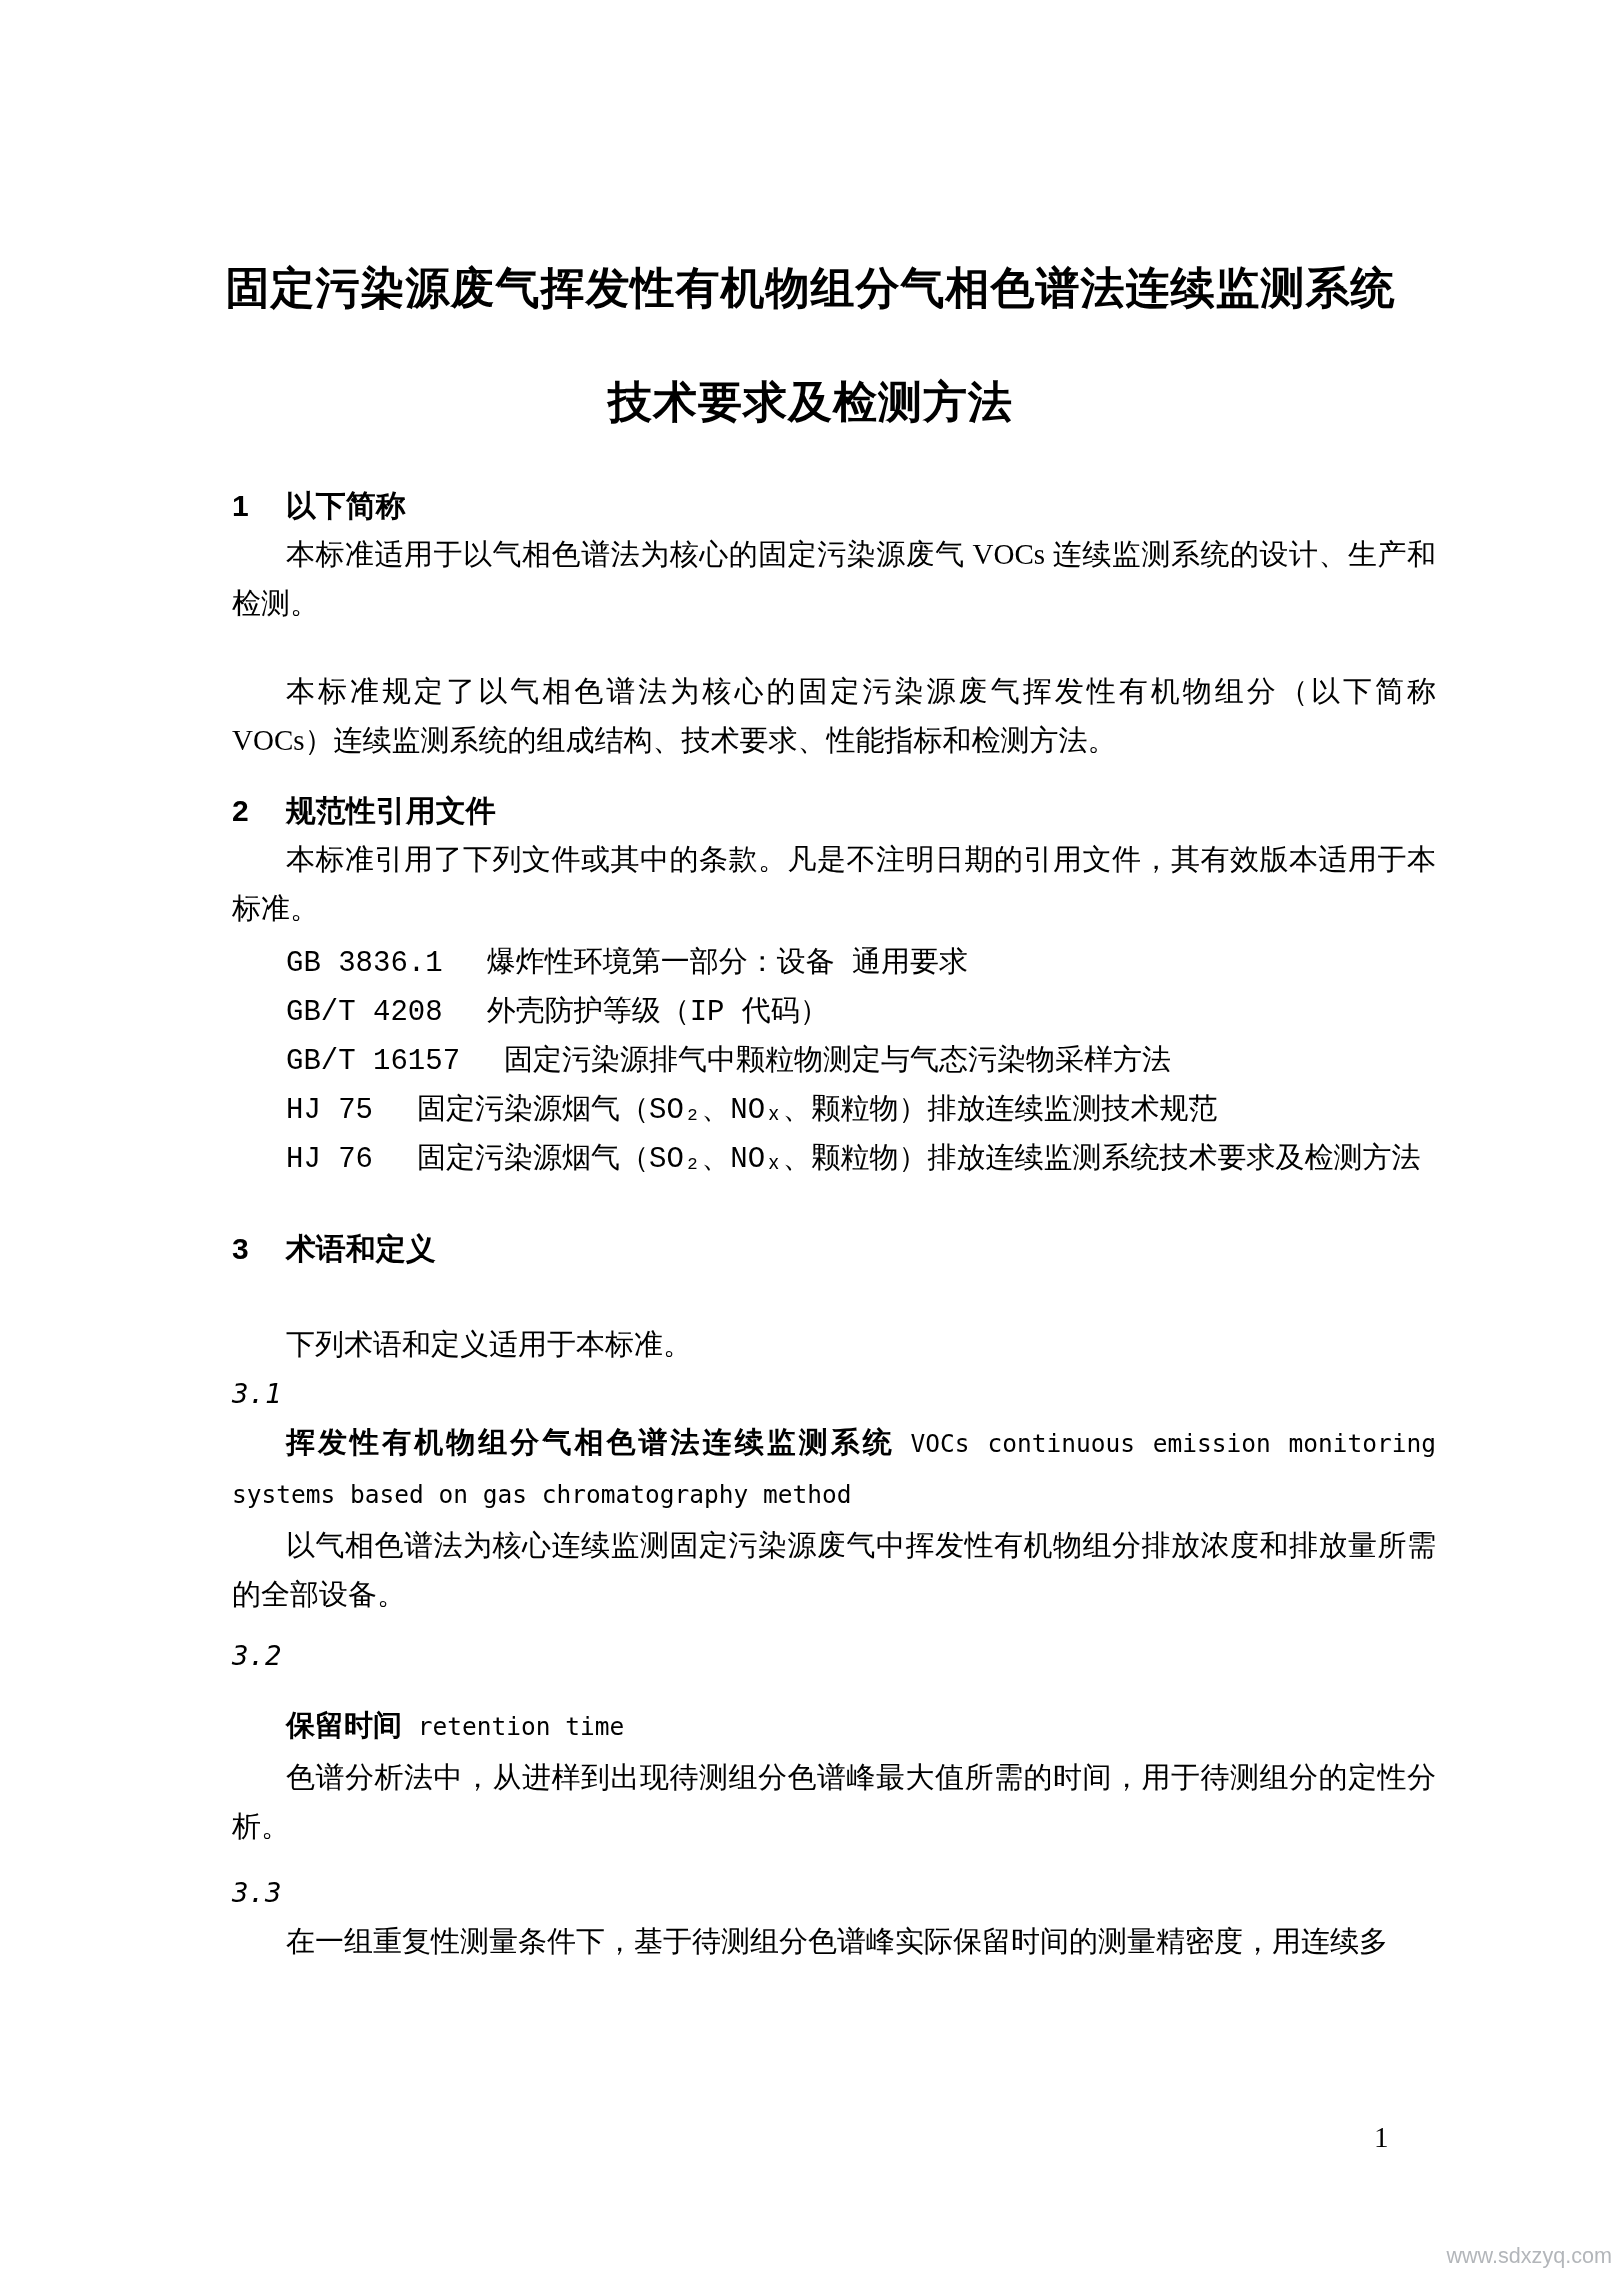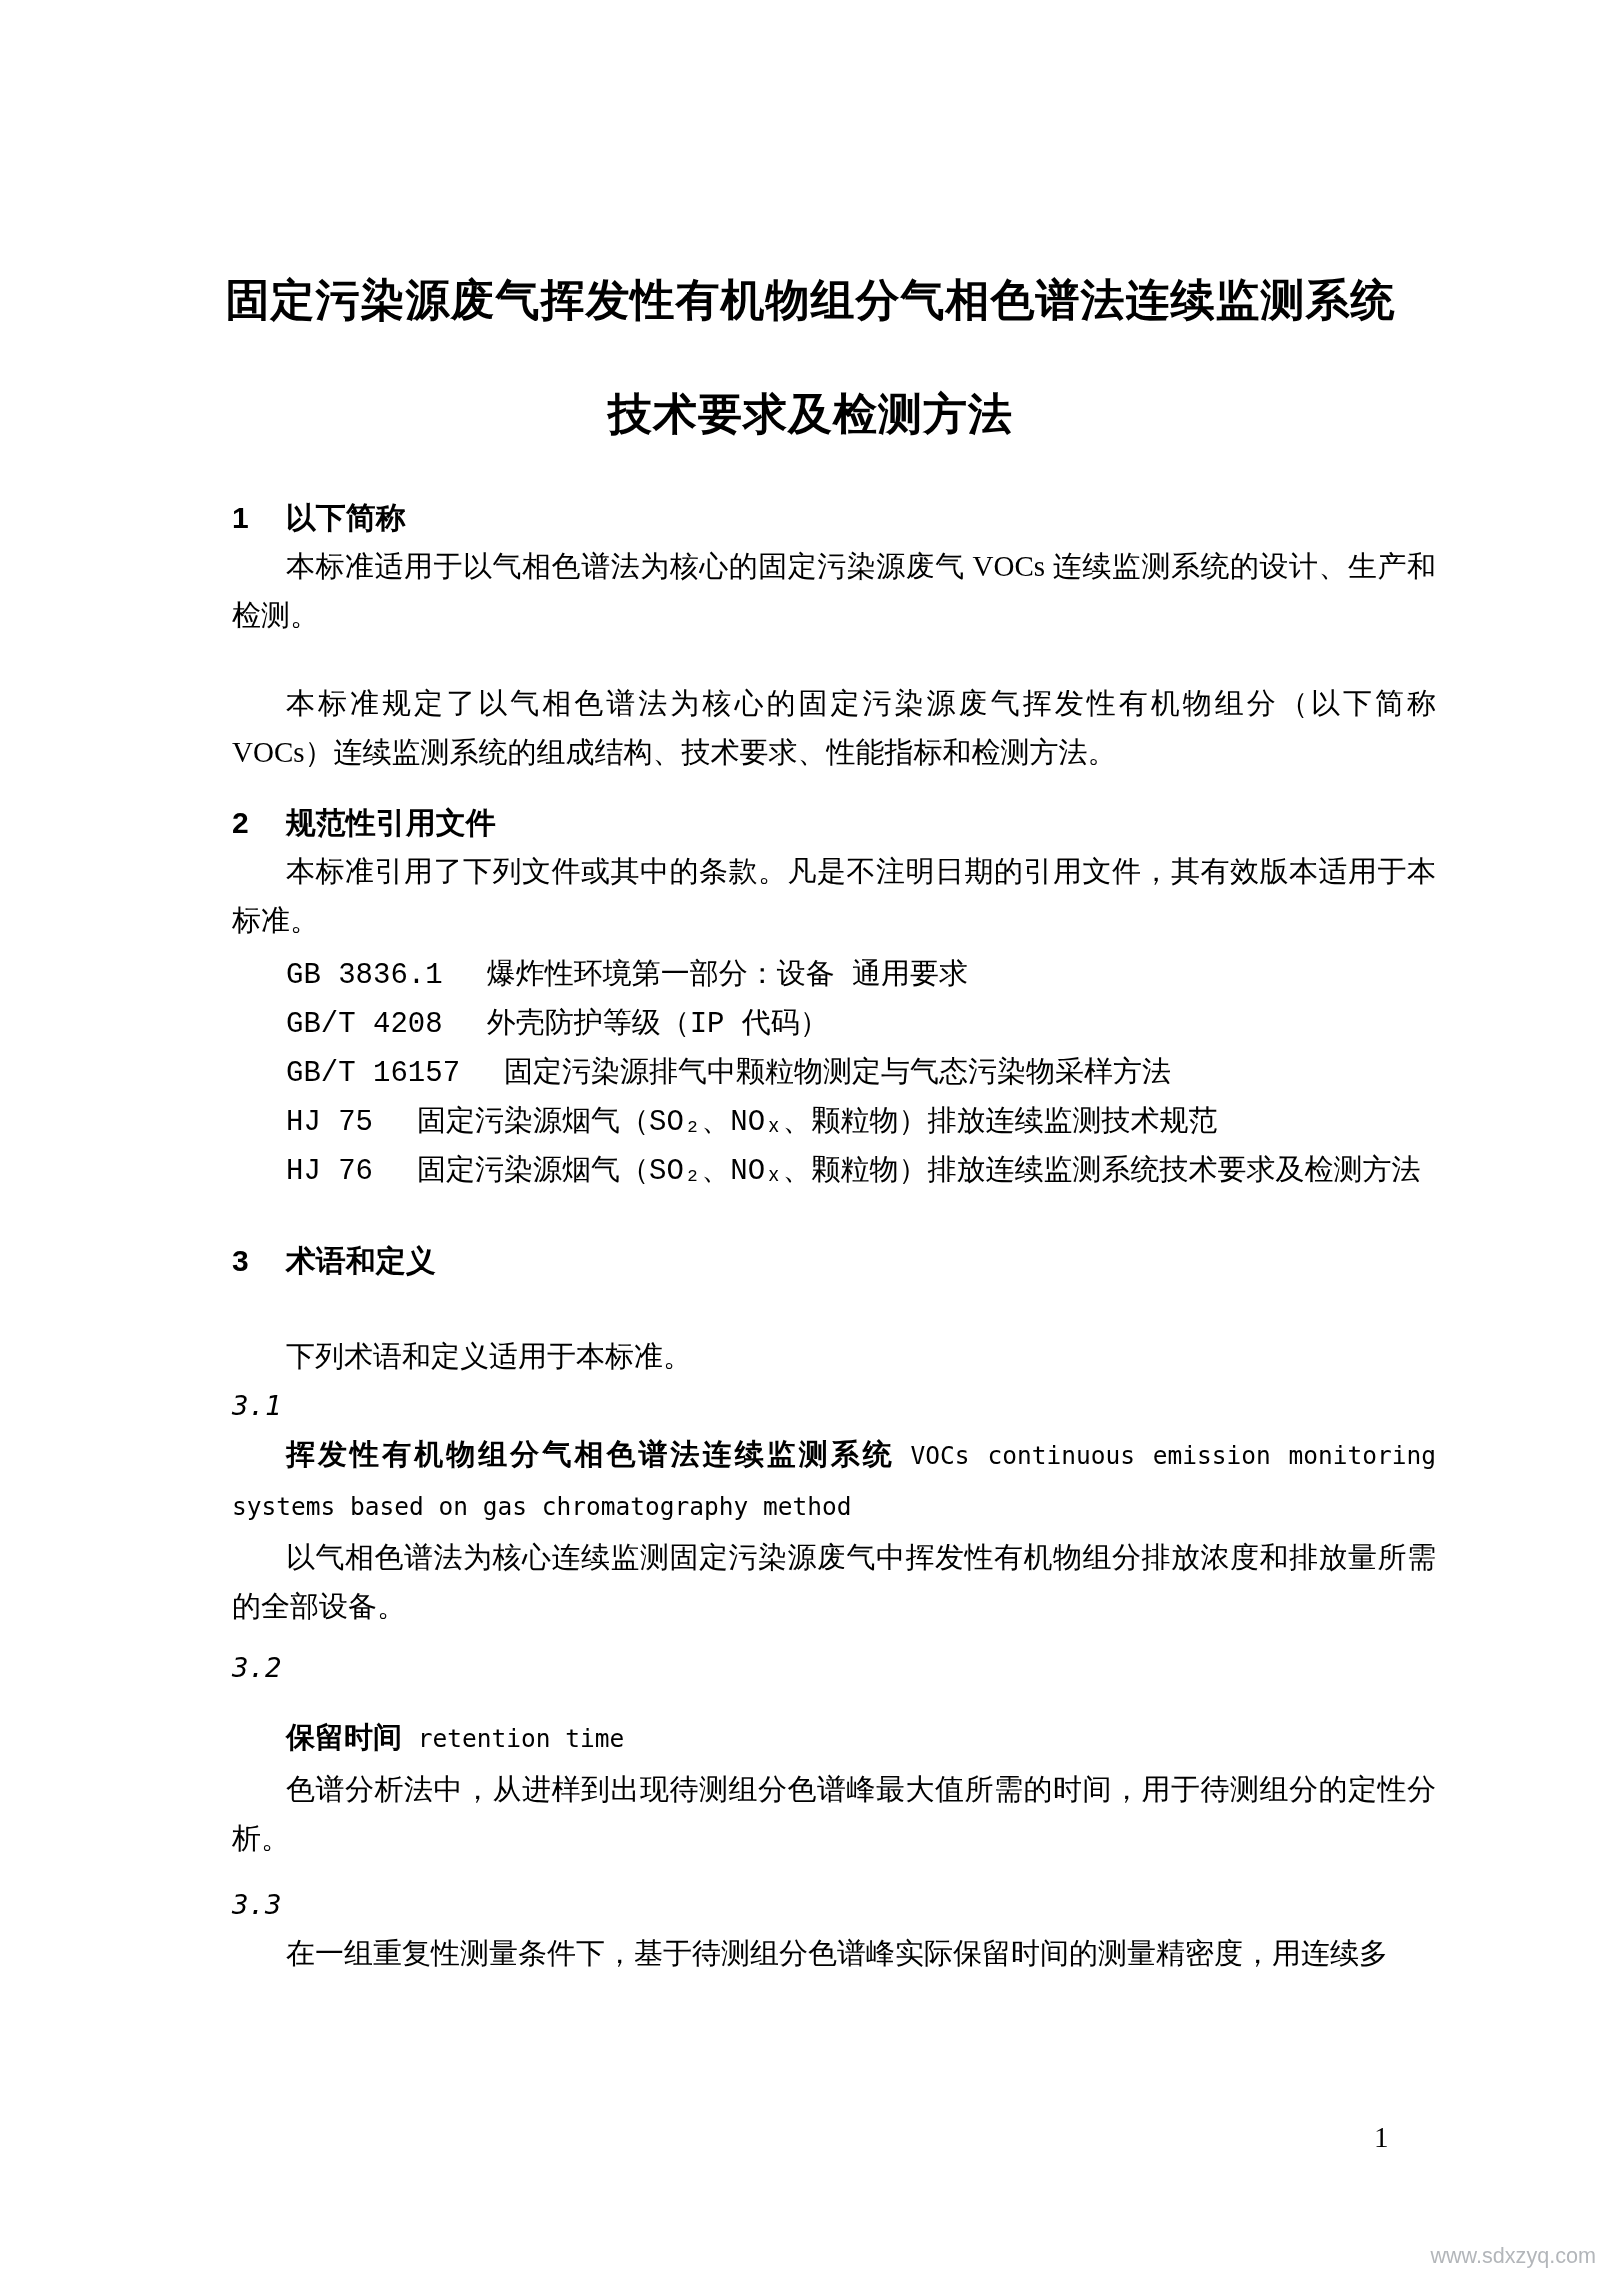--- a/index.html
+++ b/index.html
@@ -13,21 +13,21 @@
     height: 2293px;
     background: #ffffff;
     overflow: hidden;
     color: #000;
     font-family: "Liberation Serif", "DejaVu Serif", serif;
   }
   .content {
     position: absolute;
     left: 232px;
     width: 1204px;
-    top: 16px;
+    top: 4px;
   }
   
   .doc-title {
     width: 1621px;
     position: relative;
     left: -232px;
     margin-top: 227px;
     text-align: center;
     font-family: "Liberation Sans", "DejaVu Sans", sans-serif;
     font-weight: bold;
@@ -99,21 +99,21 @@
   
   .page-number {
     position: absolute;
     left: 1374px;
     top: 2113px;
     font-size: 29px;
     line-height: 49px;
   }
   .watermark {
     position: absolute;
-    right: 25px;
+    right: 9px;
     top: 2243px;
     font-family: "Liberation Sans", "DejaVu Sans", sans-serif;
     font-size: 21.6px;
     color: #b3b6ba;
   }
 </style>
 </head>
 <body>
 
 <div class="page">

